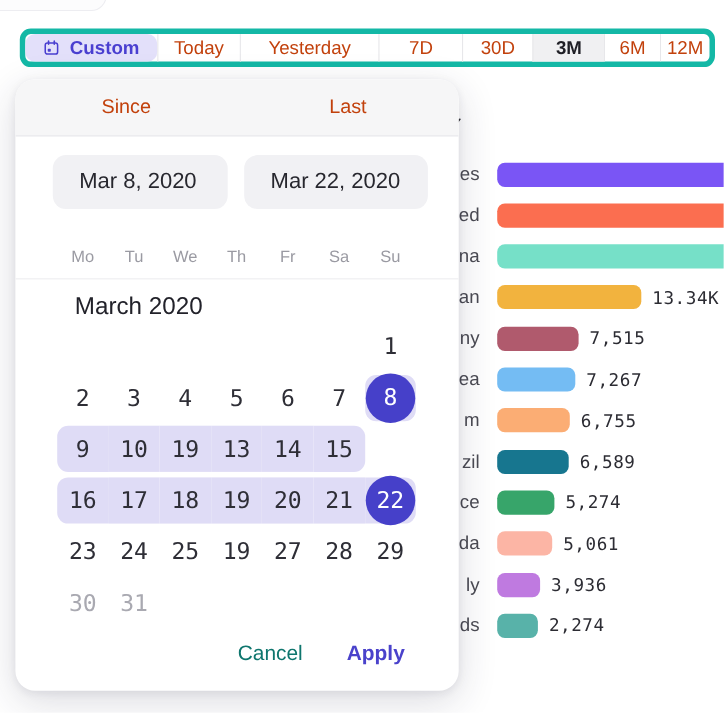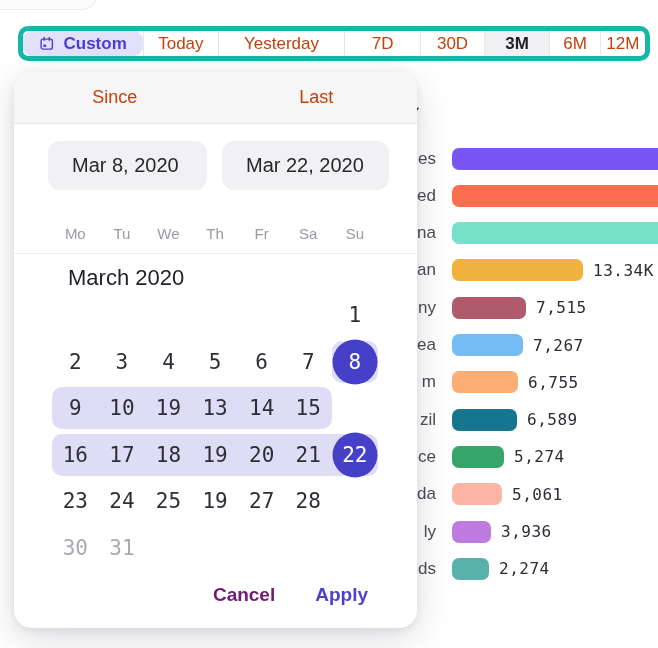--- a/index.html
+++ b/index.html
@@ -93,21 +93,21 @@
   .day.range-last{border-top-right-radius:10px;border-bottom-right-radius:10px;}
   .day .circ{
     position:absolute;left:50%;top:50%;transform:translate(-50%,-50%);
     width:45px;height:45px;border-radius:50%;background:#4640c9;color:#fff;
     display:flex;align-items:center;justify-content:center;
   }
   .pp-footer{
     position:absolute;right:49px;top:512px;display:flex;gap:40px;align-items:center;
   }
   .btn{font-size:19px;cursor:pointer;white-space:nowrap;}
-  .btn-cancel{color:#701a75;font-weight:700;}
+  .btn-cancel{color:#0f766e;font-weight:400;}
   .btn-apply{color:#4a42cb;font-weight:700;}
 </style>
 </head>
 <body>
 
 <div class="top-card"></div>
 
 <div class="chart">
     <div class="crow" style="top: 140px;">
       <div class="clabel">es</div>
@@ -252,20 +252,21 @@
           <span class="circ">22</span>
         </div>
       </div>
       <div class="cal-row">
         <div class="day">23</div>
         <div class="day">24</div>
         <div class="day">25</div>
         <div class="day">19</div>
         <div class="day">27</div>
         <div class="day">28</div>
+        <div class="day">29</div>
       </div>
       <div class="cal-row">
         <div class="day muted">30</div>
         <div class="day muted">31</div>
         <div class="day"></div>
         <div class="day"></div>
         <div class="day"></div>
         <div class="day"></div>
         <div class="day"></div>
       </div>

